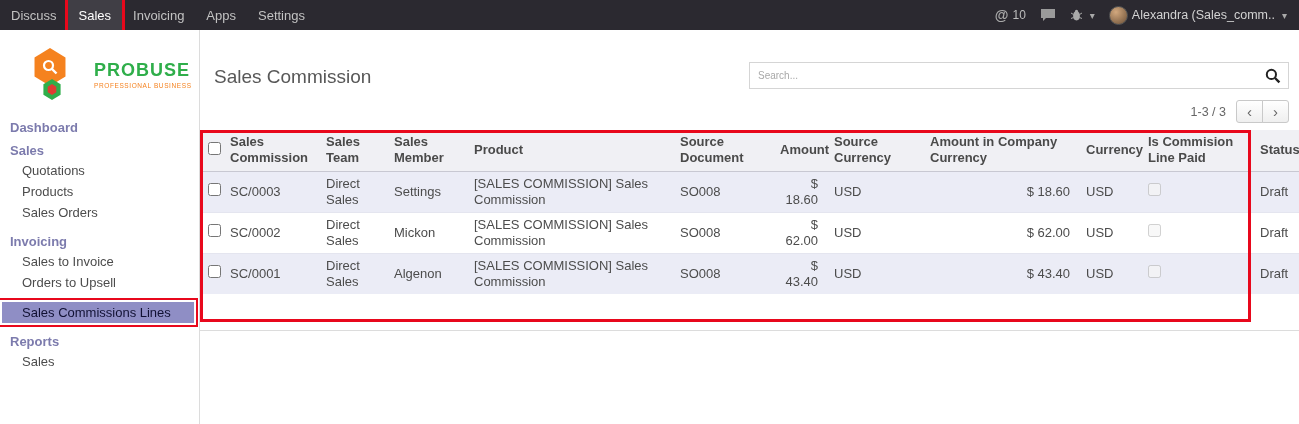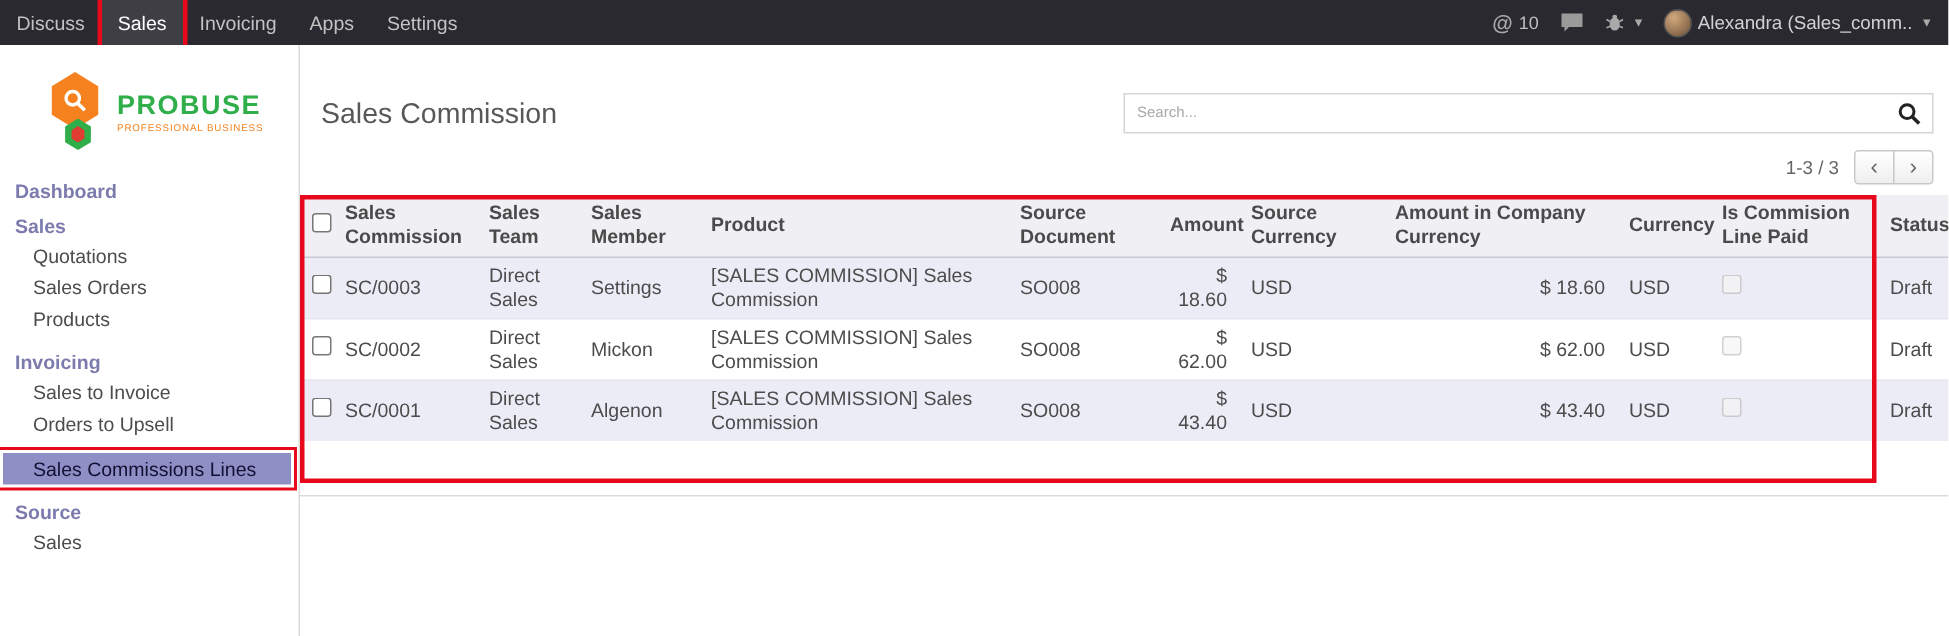--- a/index.html
+++ b/index.html
@@ -24,21 +24,21 @@
     border:1px solid #555; }
   .user-name { color:#d2d2d2; font-size:12.5px; white-space:nowrap; }
 
   
   .body-row { display:flex; height:394px; }
   .sidebar { width:200px; background:#fff; border-right:1px solid #dcdcdc;
     padding-top:10px; flex-shrink:0; }
   .main { flex:1; position:relative; background:#fff; }
 
   
-  .logo { display:flex; align-items:center; gap:6px; padding:8px 0 14px 30px; cursor:pointer; }
+  .logo { display:flex; align-items:center; gap:22px; padding:8px 0 14px 30px; cursor:pointer; }
   .hex-stack { position:relative; width:42px; height:52px; }
   .hex { clip-path:polygon(50% 0,93% 25%,93% 75%,50% 100%,7% 75%,7% 25%); position:absolute; }
   .hex-big { width:36px; height:38px; background:#f5821f; left:2px; top:0;
     display:flex; align-items:center; justify-content:center; }
   .hex-small { width:20px; height:21px; background:#2fae4a; left:12px; top:31px;
     display:flex; align-items:center; justify-content:center; }
   .hex-tiny { width:10px; height:11px; background:#e03c31; position:static; }
   .logo-text-col { display:flex; flex-direction:column; }
   .logo-title { color:#2fae4a; font-weight:bold; font-size:18px; letter-spacing:1px; }
   .logo-sub { color:#f5821f; font-size:6.5px; letter-spacing:0.6px; margin-top:1px; }
@@ -153,33 +153,33 @@
         </div>
       </div>
 
       <nav>
         <div class="nav-section first">
           <div class="nav-header">Dashboard</div>
         </div>
         <div class="nav-section first">
           <div class="nav-header">Sales</div>
           <a class="nav-item">Quotations</a>
+          <a class="nav-item">Products</a>
           <a class="nav-item">Sales Orders</a>
-          <a class="nav-item">Products</a>
         </div>
         <div class="nav-section">
           <div class="nav-header">Invoicing</div>
           <a class="nav-item">Sales to Invoice</a>
           <a class="nav-item">Orders to Upsell</a>
         </div>
         <div class="nav-section">
           <a class="nav-item active">Sales Commissions Lines</a>
         </div>
         <div class="nav-section">
-          <div class="nav-header">Source</div>
+          <div class="nav-header">Reports</div>
           <a class="nav-item">Sales</a>
         </div>
       </nav>
     </aside>
 
     <main class="main">
       <div class="control-panel">
         <h1 class="page-title">Sales Commission</h1>
         <div class="search-box">
           <input type="text" placeholder="Search..." style="">

